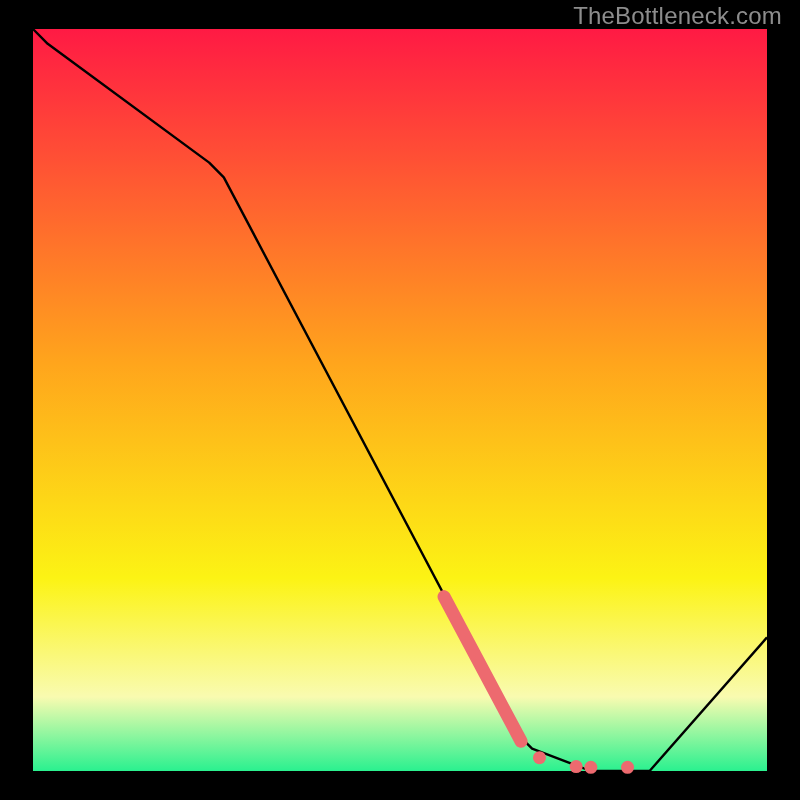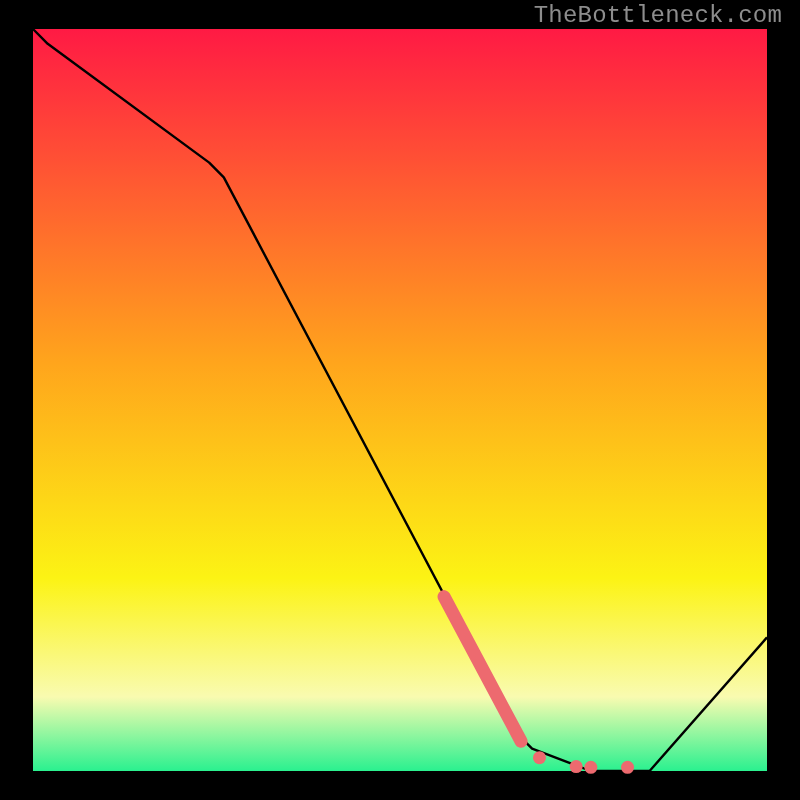--- a/index.html
+++ b/index.html
@@ -18,21 +18,21 @@
   }
   svg {
     position: absolute;
     left: 0;
     top: 0;
   }
   .watermark {
     position: absolute;
     top: 2px;
     right: 18px;
-    font-family: Liberation Mono, monospace;
+    font-family: Liberation Sans, sans-serif;
     font-size: 24px;
     color: #8d8d8d;
     letter-spacing: 0.2px;
   }
 </style>
 </head>
 <body>
 
 <div class="stage">
   <svg width="800" height="800" viewBox="0 0 800 800">

